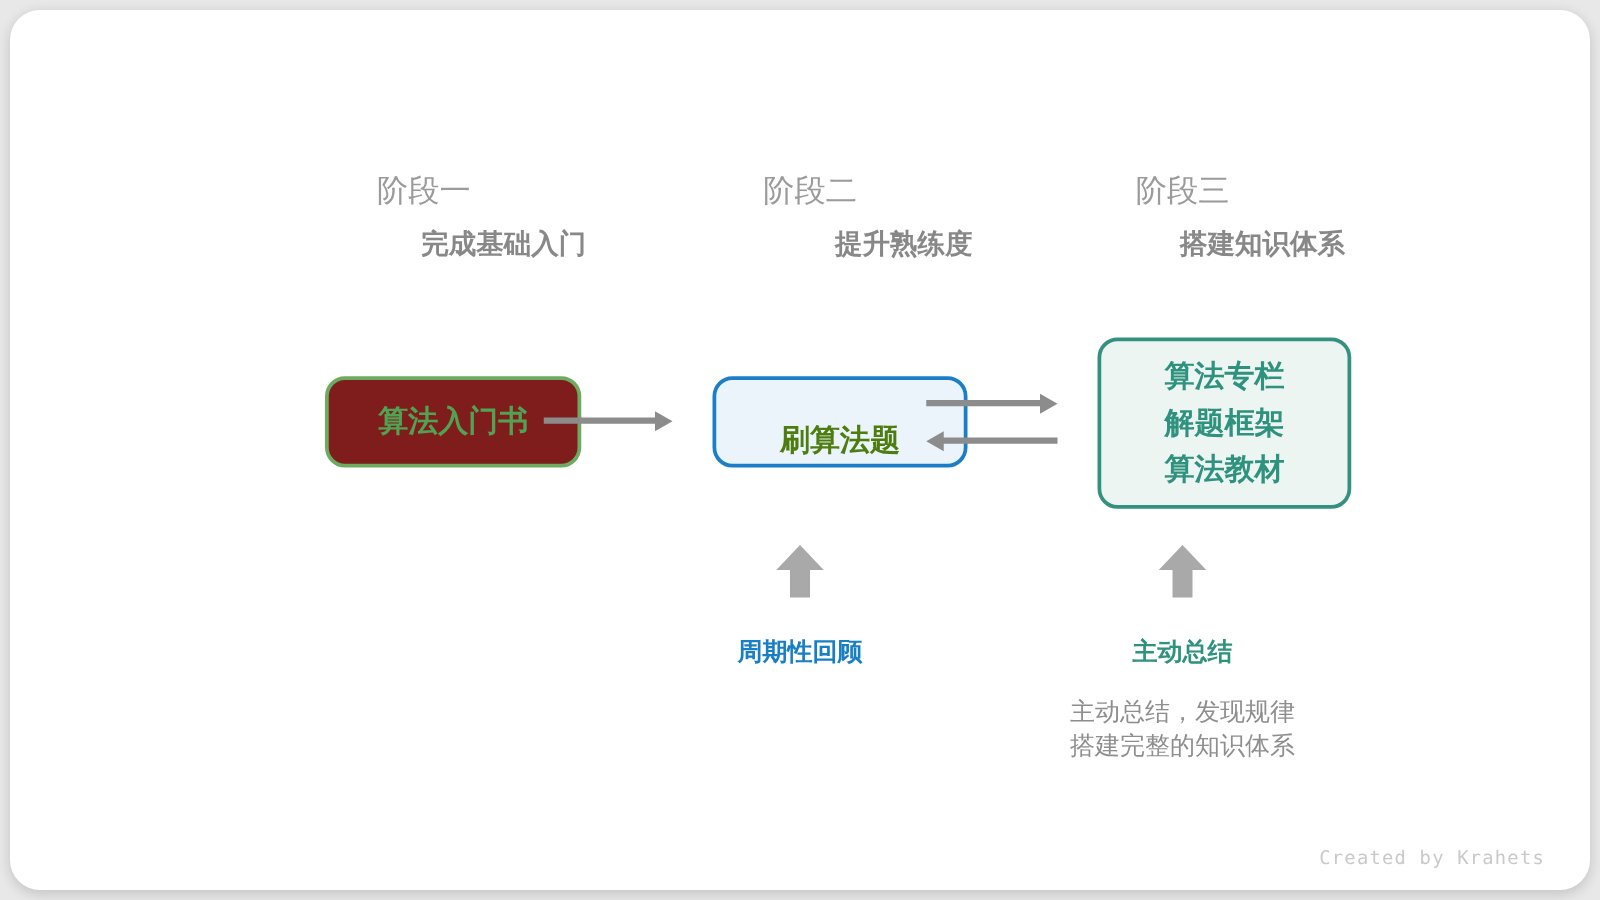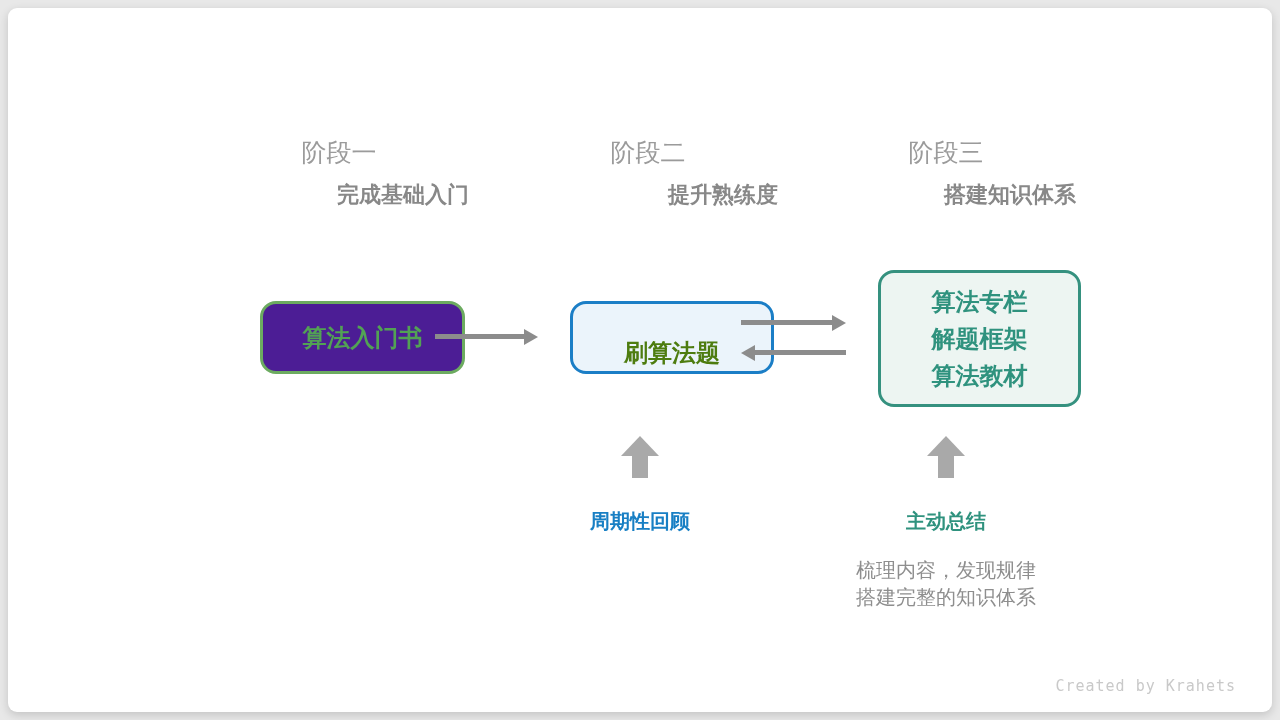--- a/index.html
+++ b/index.html
@@ -13,21 +13,21 @@
     position: relative;
     width: 1280px;
     height: 720px;
     background: #e8e8e8;
   }
   .card {
     position: absolute;
     left: 8px; top: 8px;
     width: 1264px; height: 704px;
     background: #ffffff;
-    border-radius: 9px;
+    border-radius: 24px;
     box-shadow: 0 3px 10px rgba(0,0,0,0.16);
   }
   .abs { position: absolute; }
 
   
   .stage-label {
     width: 260px;
     text-align: center;
     font-size: 25px;
     color: #9b9b9b;
@@ -48,21 +48,21 @@
     display: flex;
     flex-direction: column;
     align-items: center;
     justify-content: center;
     font-size: 24px;
     font-weight: 700;
     line-height: 37px;
     text-align: center;
     margin-left: 32px;
   }
-  .box-green  { border-color: #6cab60; background: #4c1d95; color: #52a254; }
+  .box-green  { border-color: #6cab60; background: #7f1d1d; color: #52a254; }
   .box-blue   { border-color: #1b7ec6; background: #ebf4fb; color: #4d7c0f; justify-content: flex-end; }
   .box-teal   { border-color: #35917f; background: #edf5f2; color: #2f927e; }
 
   
   .h-arrow {
     height: 5px;
     background: #8c8c8c;
   }
   .h-arrow.right::after {
     content: "";
@@ -164,20 +164,20 @@
     </div>
     <div class="abs up-arrow" style="left:919px; top:428px;">
       <div class="head"></div>
       <div class="shaft"></div>
     </div>
 
     <div class="abs anno-title blue" style="left:482px; top:500px;">周期性回顾</div>
     <div class="abs anno-title teal" style="left:788px; top:500px;">主动总结</div>
 
     <div class="abs anno-desc" style="left:768px; top:549px;">
-      <div>梳理内容，发现规律</div>
+      <div>主动总结，发现规律</div>
       <div>搭建完整的知识体系</div>
     </div>
 
     <div class="abs credit" style="right:36px; top:669px;">Created by Krahets</div>
 
   </div>
 </div>
 
 </body></html>

